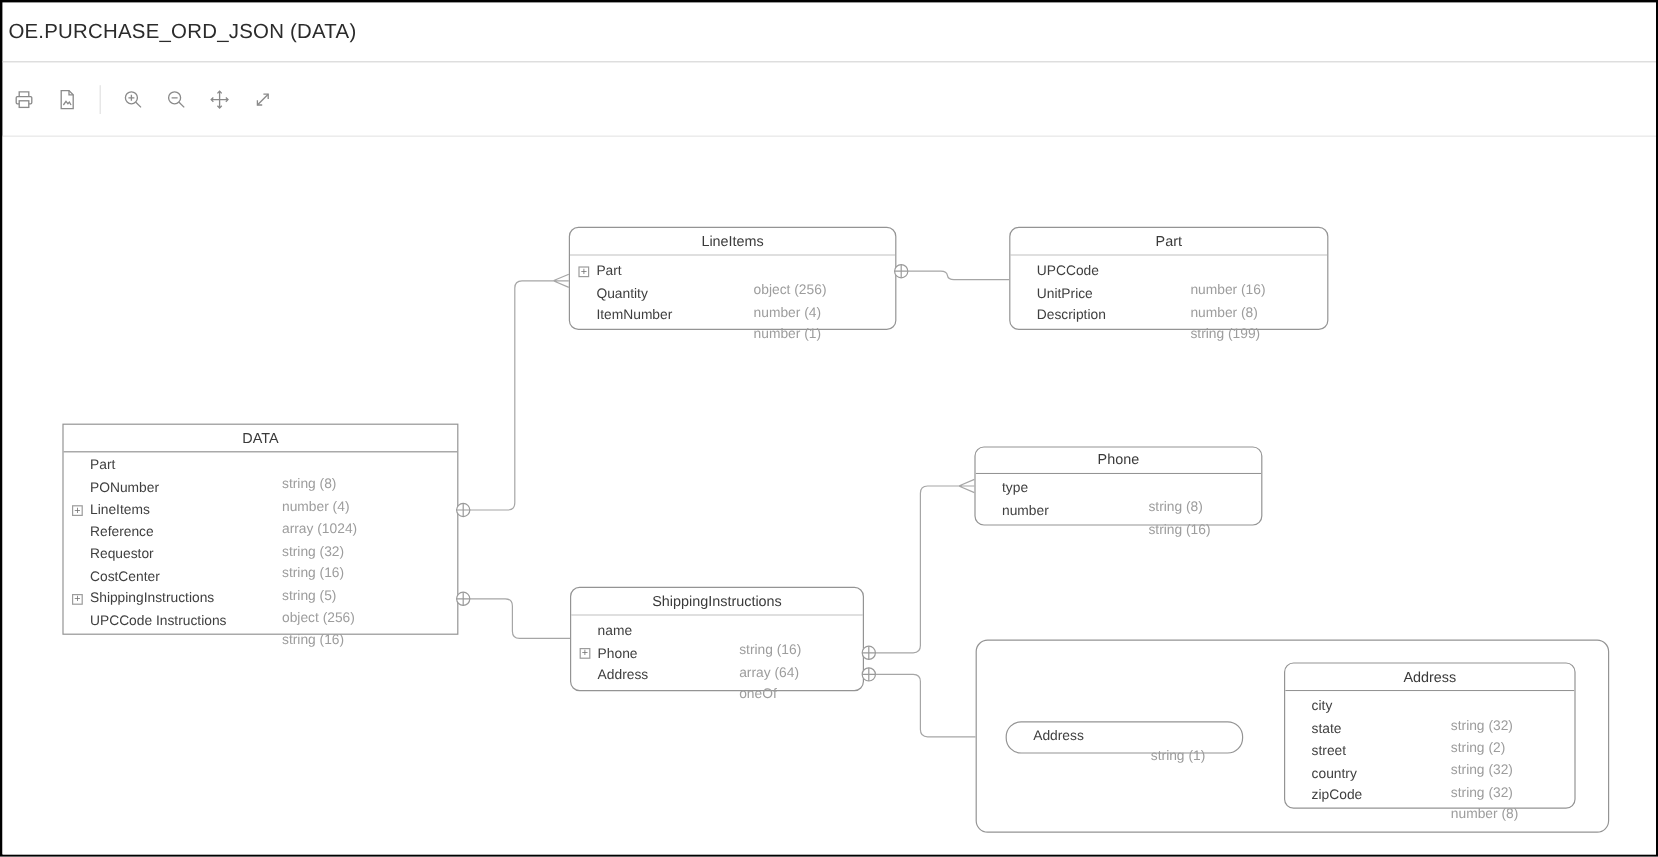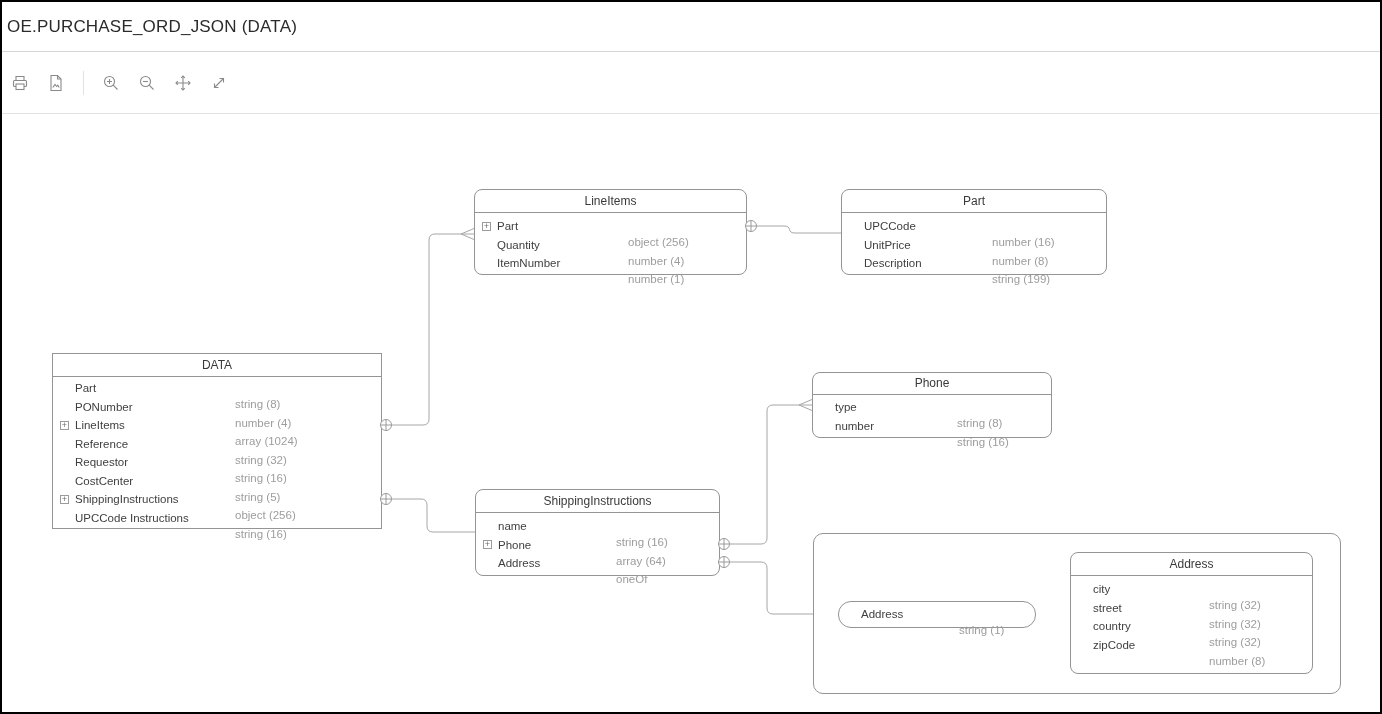--- a/index.html
+++ b/index.html
@@ -219,20 +219,24 @@
     </div>
 
     <div class="entity rounded" style="left:1068px;top:438px;width:243px;height:122px;--typex:138px;">
       <div class="etitle">Address</div>
       <div class="erows" style="padding-top:4px;">
         <div class="erow">
           <span>city</span>
           <span class="ftype">string (32)</span>
         </div>
         <div class="erow">
+          <span>state</span>
+          <span class="ftype">string (2)</span>
+        </div>
+        <div class="erow">
           <span>street</span>
           <span class="ftype">string (32)</span>
         </div>
         <div class="erow">
           <span>country</span>
           <span class="ftype">string (32)</span>
         </div>
         <div class="erow">
           <span>zipCode</span>
           <span class="ftype">number (8)</span>

